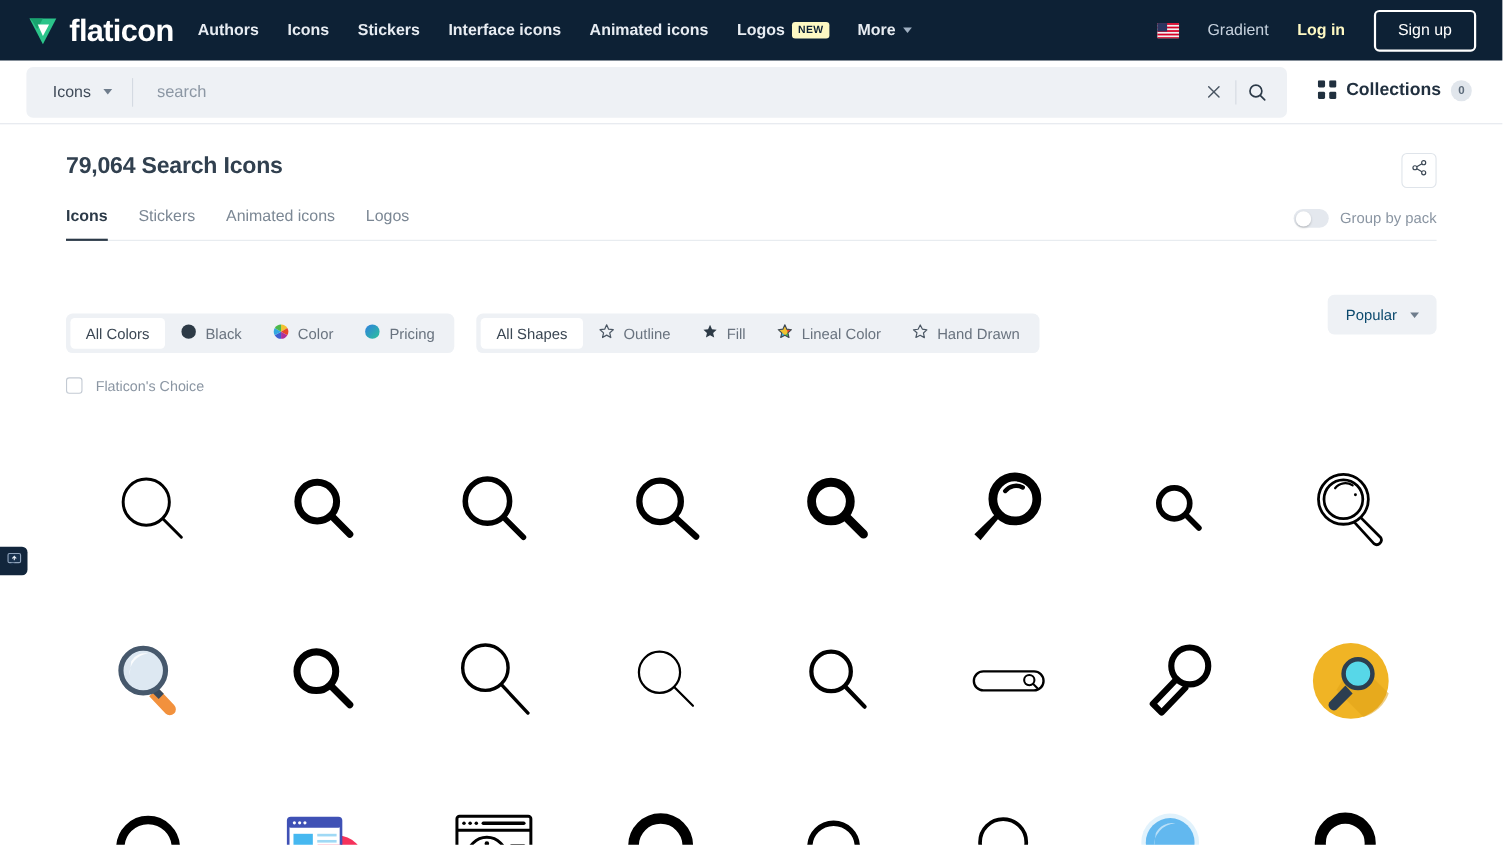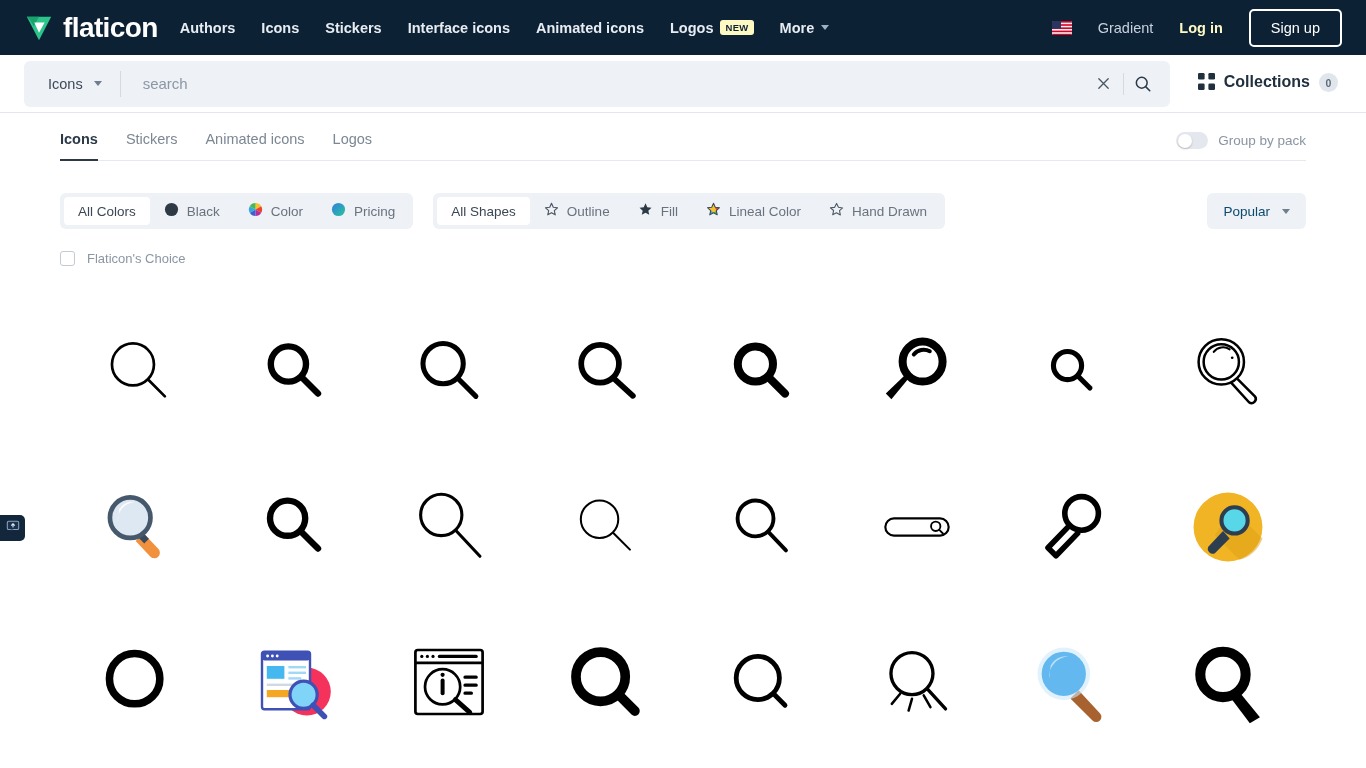--- a/index.html
+++ b/index.html
@@ -208,20 +208,21 @@
     margin-top: 32px;
     gap: 10px;
   }
   .seg {
     background: #eef1f5;
     border-radius: 6px;
     display: flex;
     align-items: center;
     padding: 4px;
     height: 36px;
+    margin-top: 34px;
   }
   .seg-item {
     display: flex; align-items: center; gap: 8px;
     height: 28px;
     padding: 0 14px;
     border-radius: 4px;
     font-size: 13.5px;
     color: #69737f;
     cursor: pointer;
     white-space: nowrap;
@@ -369,20 +370,33 @@
         <rect x="11" y="11" width="7" height="7" rx="1.4"></rect>
       </svg>
     </span>
     <span class="collections-label">Collections</span>
     <span class="collections-count">0</span>
   </div>
 </div>
 
 <div class="content">
 
+  <div class="results-head">
+    <h1 class="page-title">79,064 Search Icons</h1>
+    <div class="share-btn">
+      <span>
+        <svg width="15" height="15" viewBox="0 0 18 18" fill="none" stroke="#3b4754" stroke-width="1.3">
+          <circle cx="13.5" cy="3.5" r="2.2"></circle>
+          <circle cx="4" cy="9" r="2.2"></circle>
+          <circle cx="13.5" cy="14.5" r="2.2"></circle>
+          <path d="M6 7.9 L11.6 4.6 M6 10.1 L11.6 13.4"></path>
+        </svg>
+      </span>
+    </div>
+  </div>
 
   <div class="tabs-row">
     <div class="tabs">
       <div class="tab active">
         <span>Icons</span>
       </div>
       <div class="tab">
         <span>Stickers</span>
       </div>
       <div class="tab">

